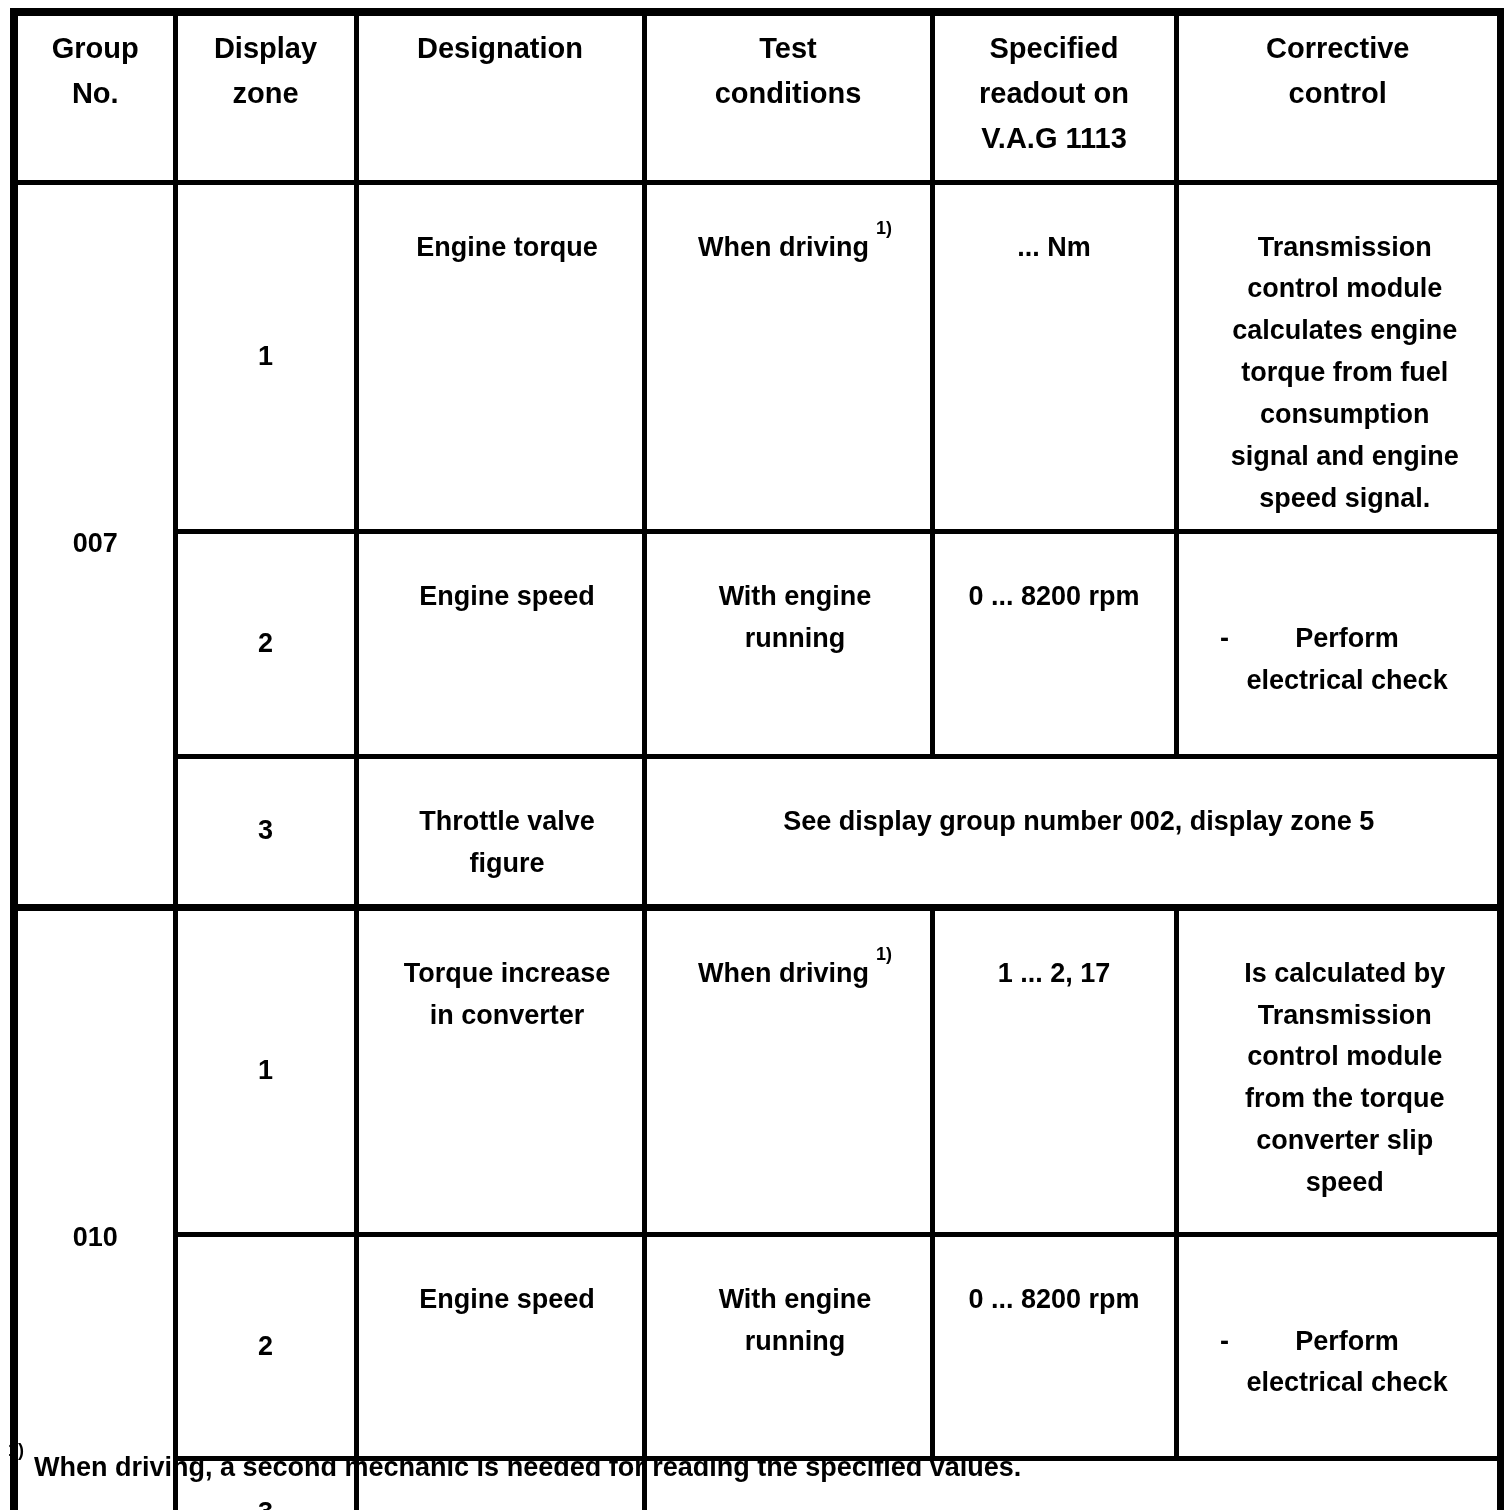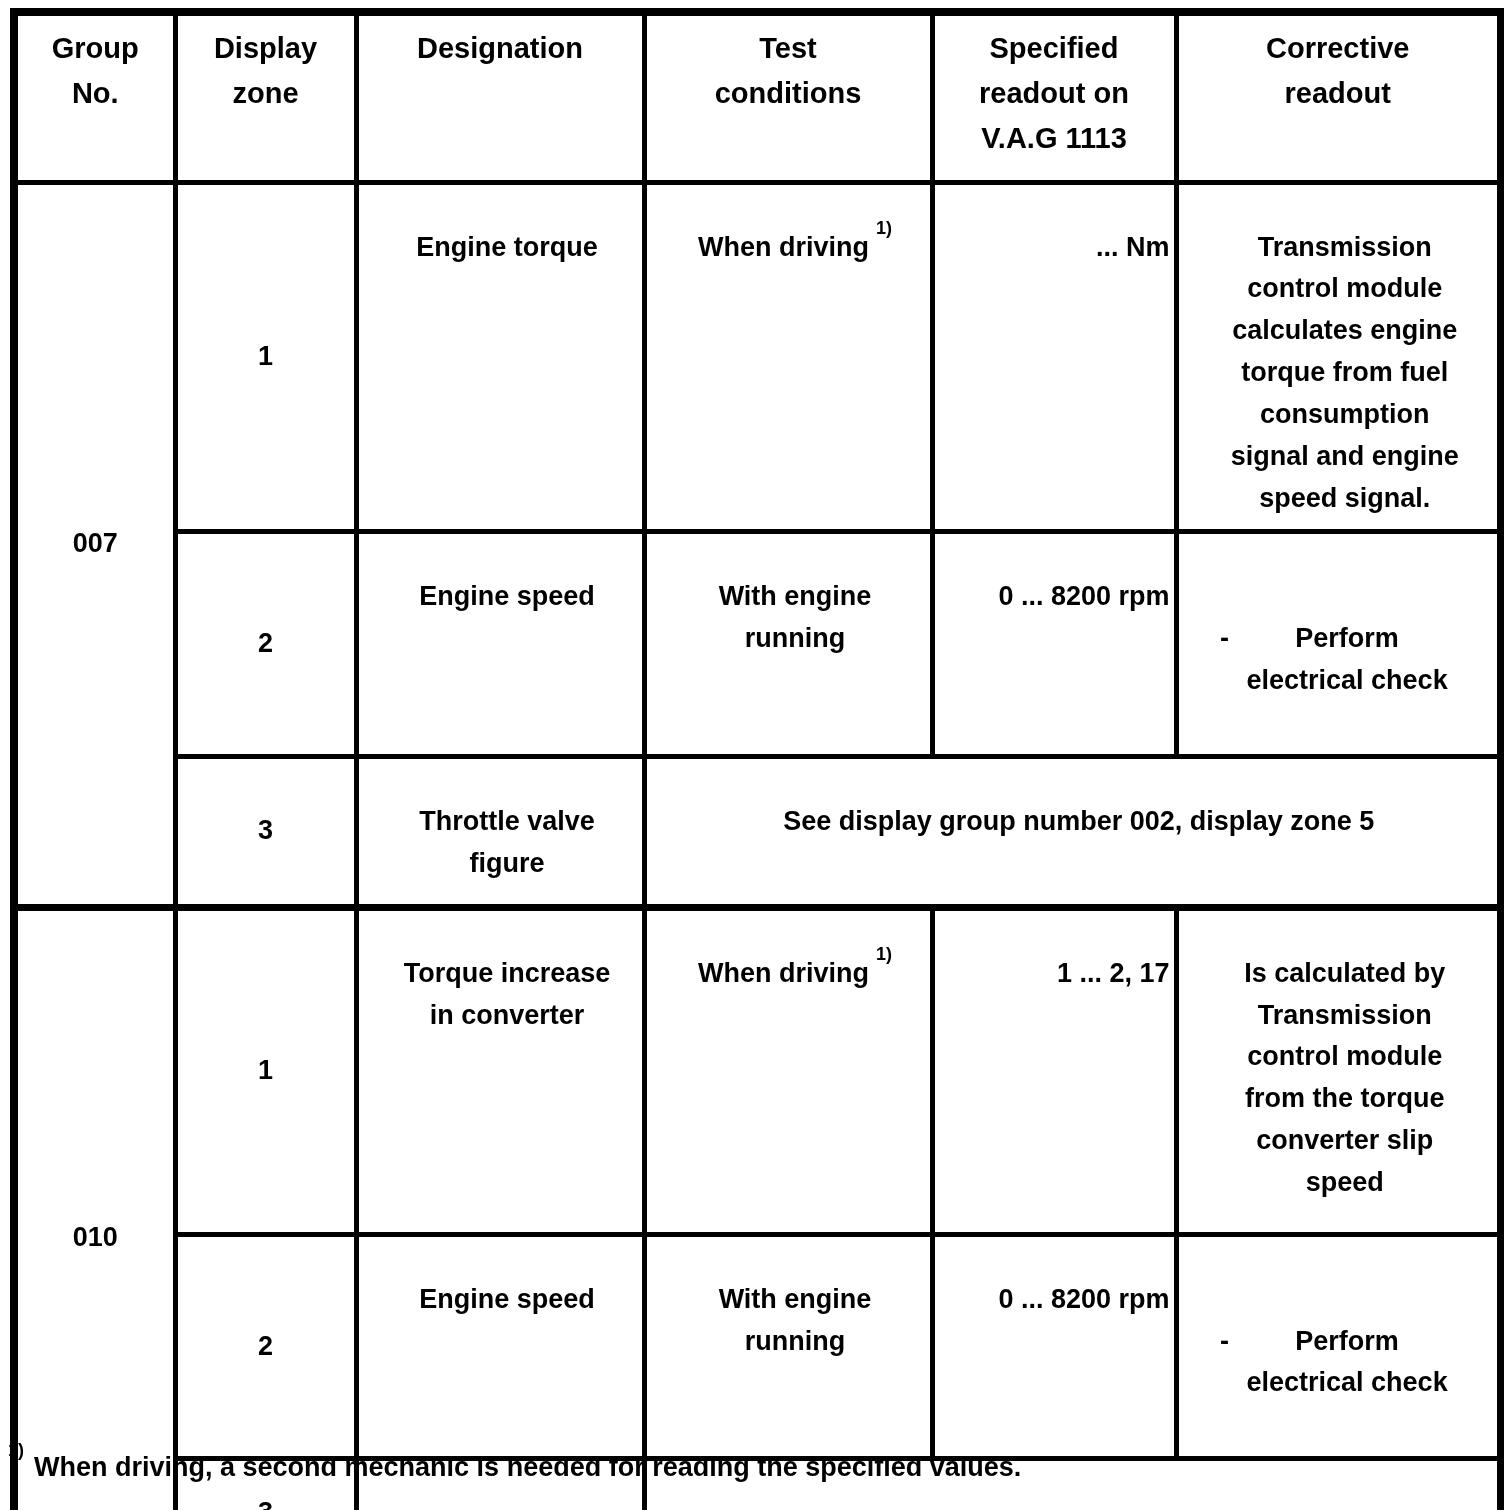--- a/index.html
+++ b/index.html
@@ -39,21 +39,21 @@
   }
   td {
     font-size: 27px;
     line-height: 1.55;
     font-weight: bold;
     vertical-align: top;
     text-align: center;
     white-space: pre-line;
   }
   td.text-cell { padding: 42px 10px 10px 24px; }
-  td.readout-cell { padding: 42px 4px 10px 4px; text-align: right; }
+  td.readout-cell { padding: 42px 4px 10px 4px; text-align: center; }
   td.zone-cell, td.group-cell {
     vertical-align: middle;
     text-align: center;
     padding: 0;
   }
   sup.fn-ref {
     font-size: 18px;
     line-height: 0;
     position: relative;
     top: -12px;
@@ -100,21 +100,21 @@
 No.</th>
       <th>Display
 zone</th>
       <th>Designation</th>
       <th>Test
 conditions</th>
       <th>Specified
 readout on
 V.A.G 1113</th>
       <th>Corrective
-readout</th>
+control</th>
     </tr>
 
     <tr style="height:347px">
       <td class="group-cell" rowspan="3">007</td>
       <td class="zone-cell">1</td>
       <td class="text-cell">Engine torque</td>
       <td class="text-cell"><span>When driving</span><sup class="fn-ref">1)</sup></td>
       <td class="readout-cell">... Nm</td>
       <td class="text-cell">Transmission
 control module

